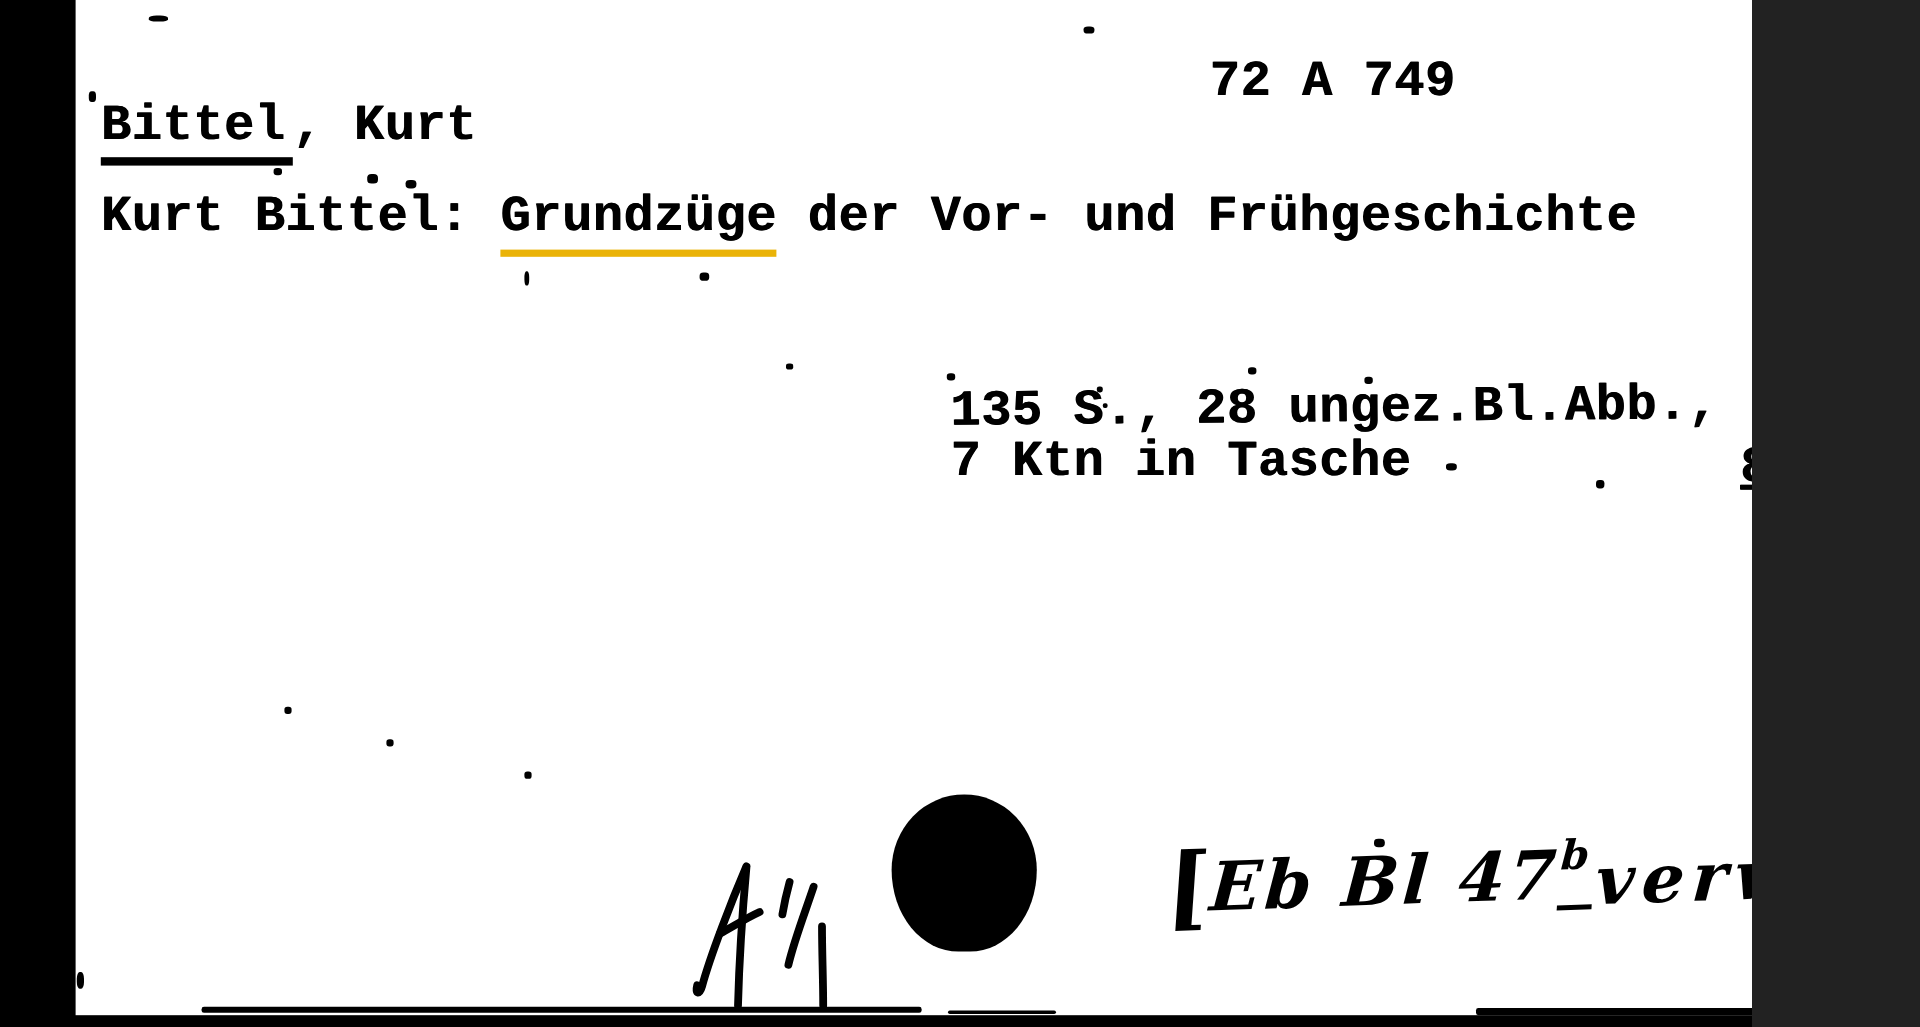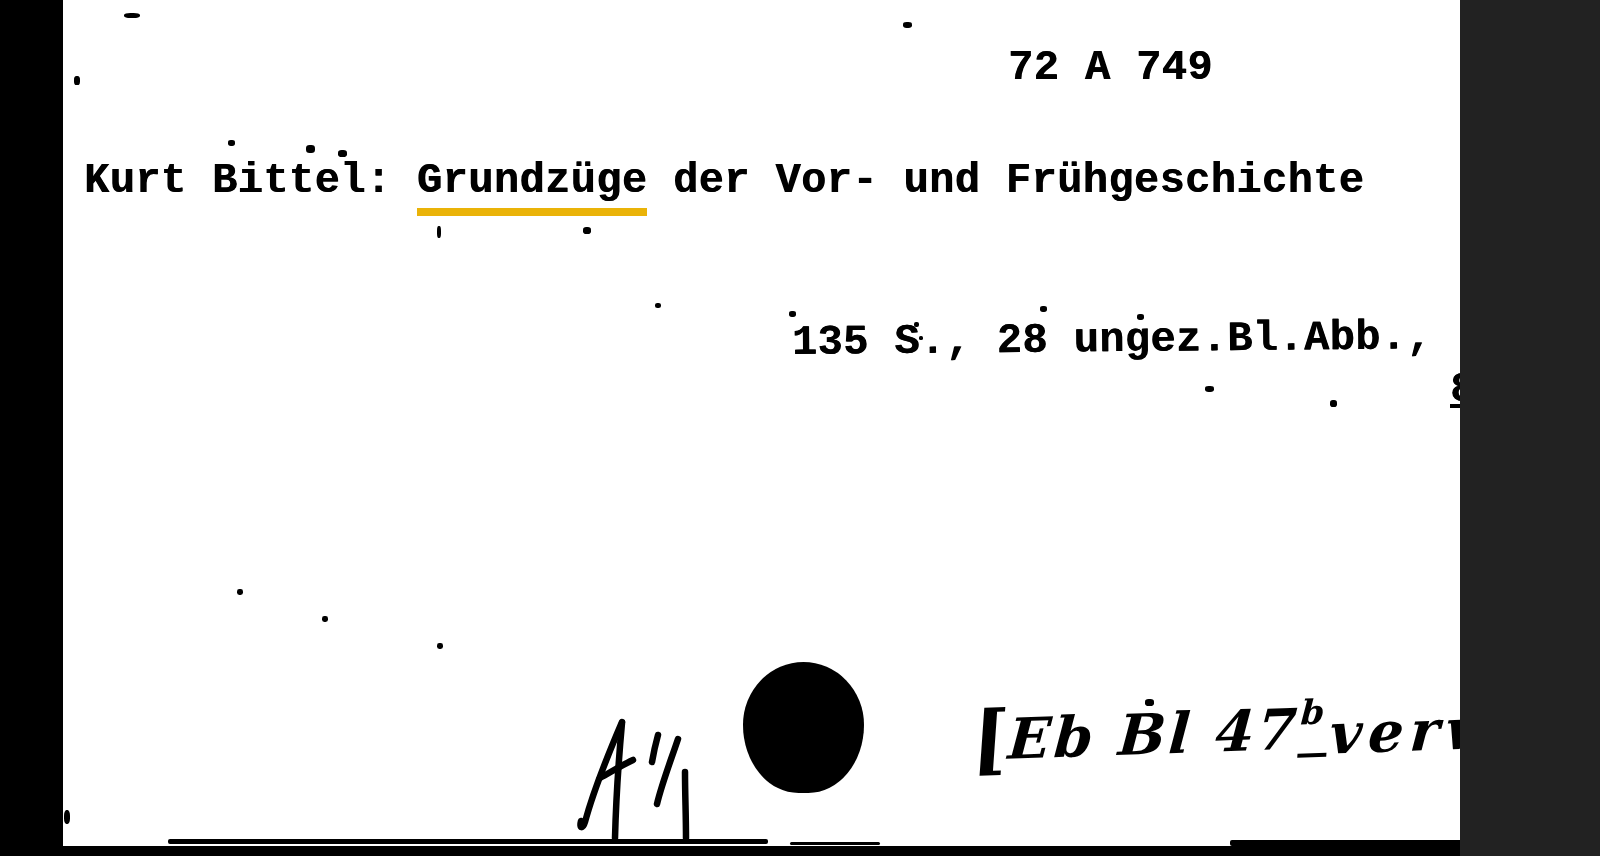--- a/index.html
+++ b/index.html
@@ -30,21 +30,21 @@
     white-space: pre;
     color: #000;
     text-shadow: 0.6px 0 0 #000;
   }
   .u-thick {
     border-bottom: 7px solid #000;
     padding-bottom: 2px;
     padding-right: 6px;
   }
   .u-title {
-    border-bottom: 8px solid #eab308;
+    border-bottom: 6px solid #eab308;
     padding-bottom: 3px;
     font-family: Liberation Mono, monospace;
   }
   #call-number { left: 1008px; top: 47px; }
   #heading     { left: 84px;  top: 84px; }
   #title-1     { left: 84px;  top: 160px; }
   #title-2     { left: 84px;  top: 212px; }
   #edition     { left: 84px;  top: 262px; }
   #imprint     { left: 84px;  top: 314px; }
   #collation-1 { left: 792px; top: 322px; transform: rotate(-0.5deg); transform-origin: left bottom; }
@@ -105,27 +105,29 @@
 
   <div class="edge" id="edge-left"></div>
   <div class="edge" id="edge-right"></div>
   <div class="edge" id="edge-bottom"></div>
   <div class="edge-line" style="left:168px;top:839px;width:600px;height:5px;"></div>
   <div class="edge-line" style="left:790px;top:842px;width:90px;height:3px;"></div>
   <div class="edge-line" style="left:1230px;top:840px;width:304px;height:6px;"></div>
 
   <div class="typed" id="call-number">72 A 749</div>
 
+  <div class="typed" id="heading"><span class="u-thick">Bittel</span><span>, Kurt</span></div>
 
   <div class="typed" id="title-1"><span>Kurt Bittel: </span><span class="u-title">Grundzüge</span><span> der Vor- und Frühgeschichte</span></div>
 
 
 
 
   <div class="typed" id="collation-1">135 S., 28 ungez.Bl.Abb.,</div>
+  <div class="typed" id="collation-2">7 Ktn in Tasche</div>
 
   <div class="typed" id="format"><span>8</span><span class="fmt-sup">o</span></div>
 
   <div id="hole-punch"></div>
 
   <div id="left-mark" role="img" aria-label="A VI">
     <svg width="128" height="140" viewBox="0 0 128 140">
       <g fill="none" stroke="#000" stroke-width="6.5" stroke-linecap="round">
         <path d="M50,14 C38,42 20,88 13,114 C11,121 7,121 9,113"></path>
         <path d="M50,15 C47,48 44,92 43,130"></path>

